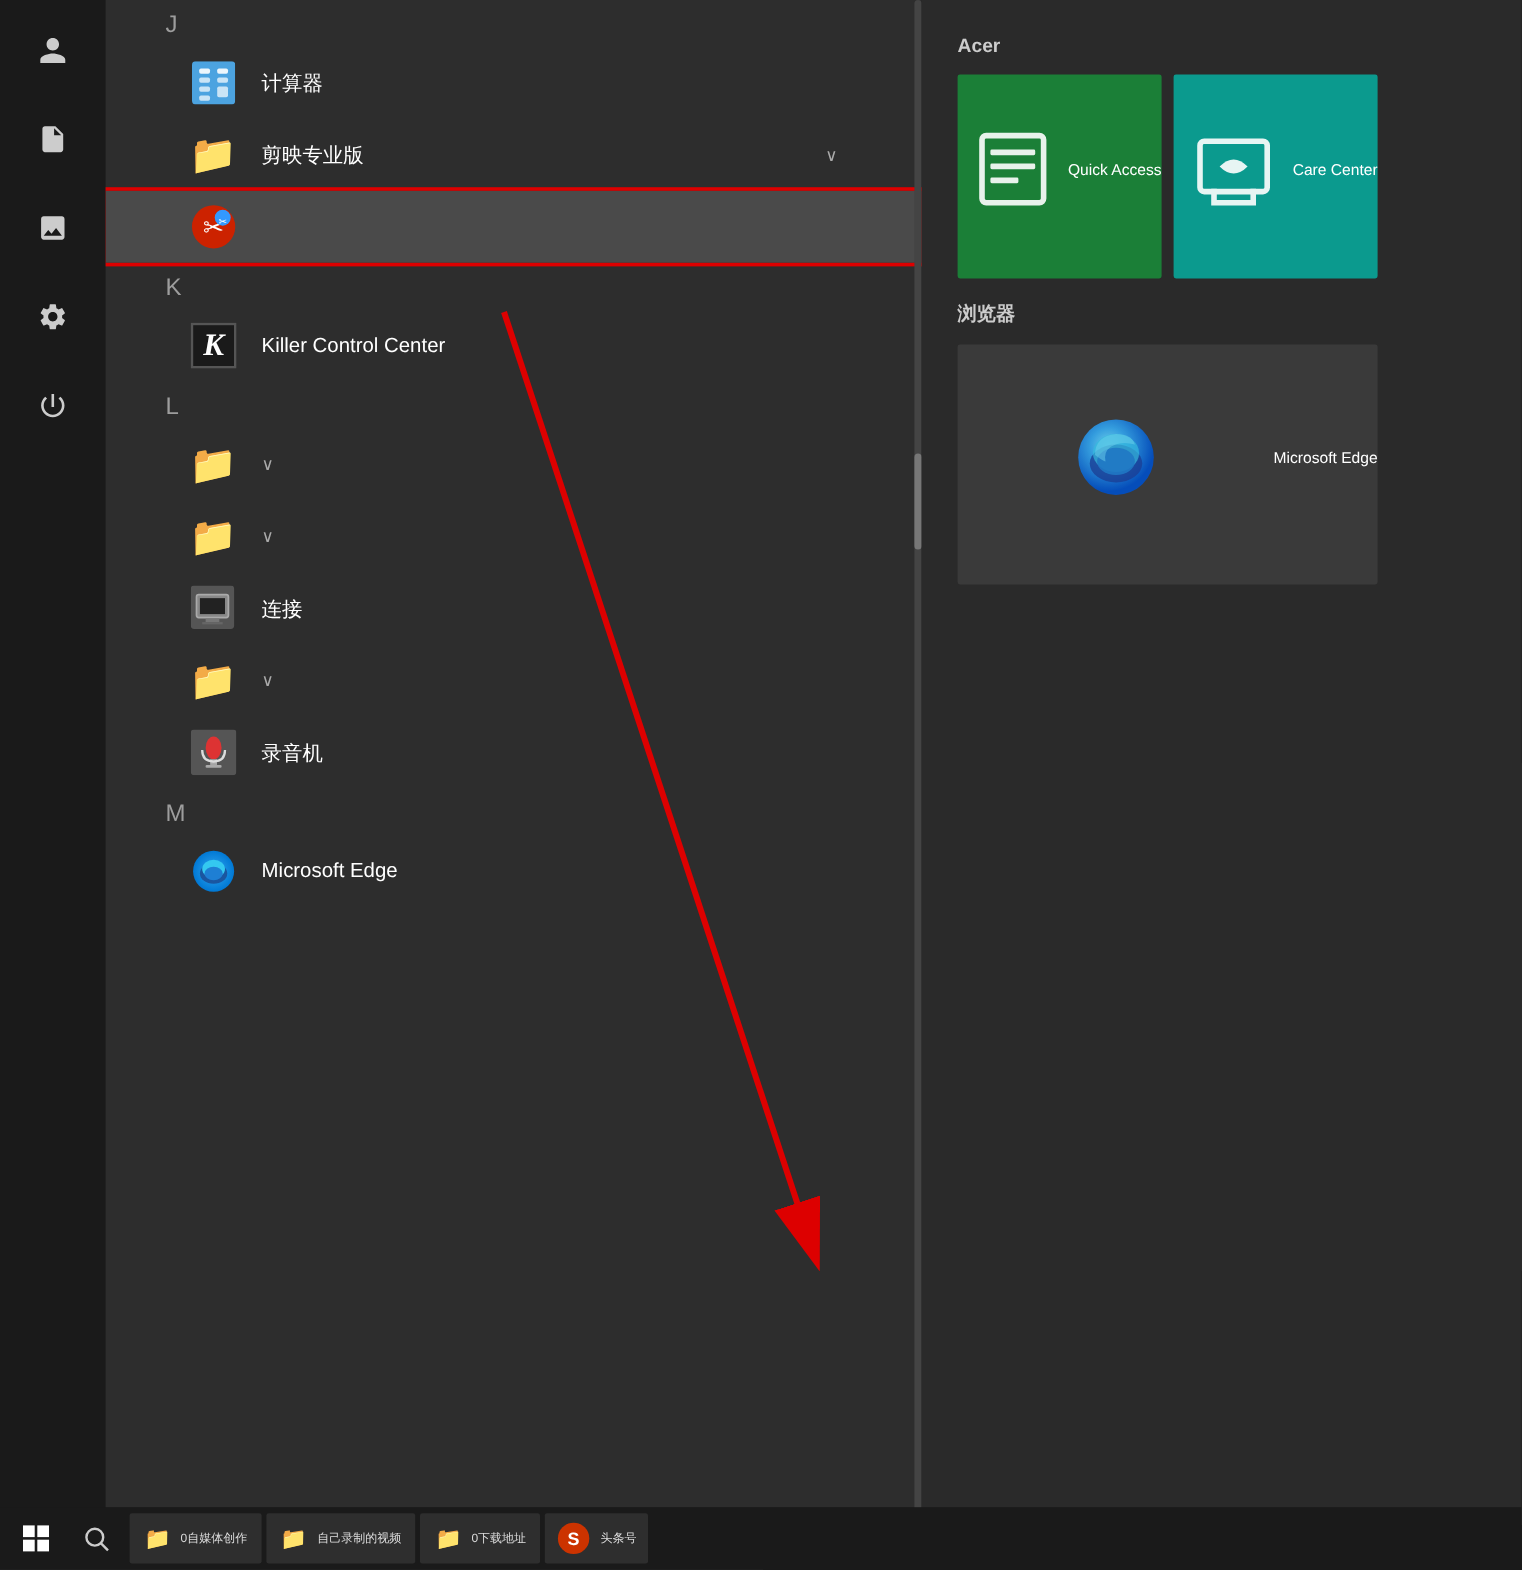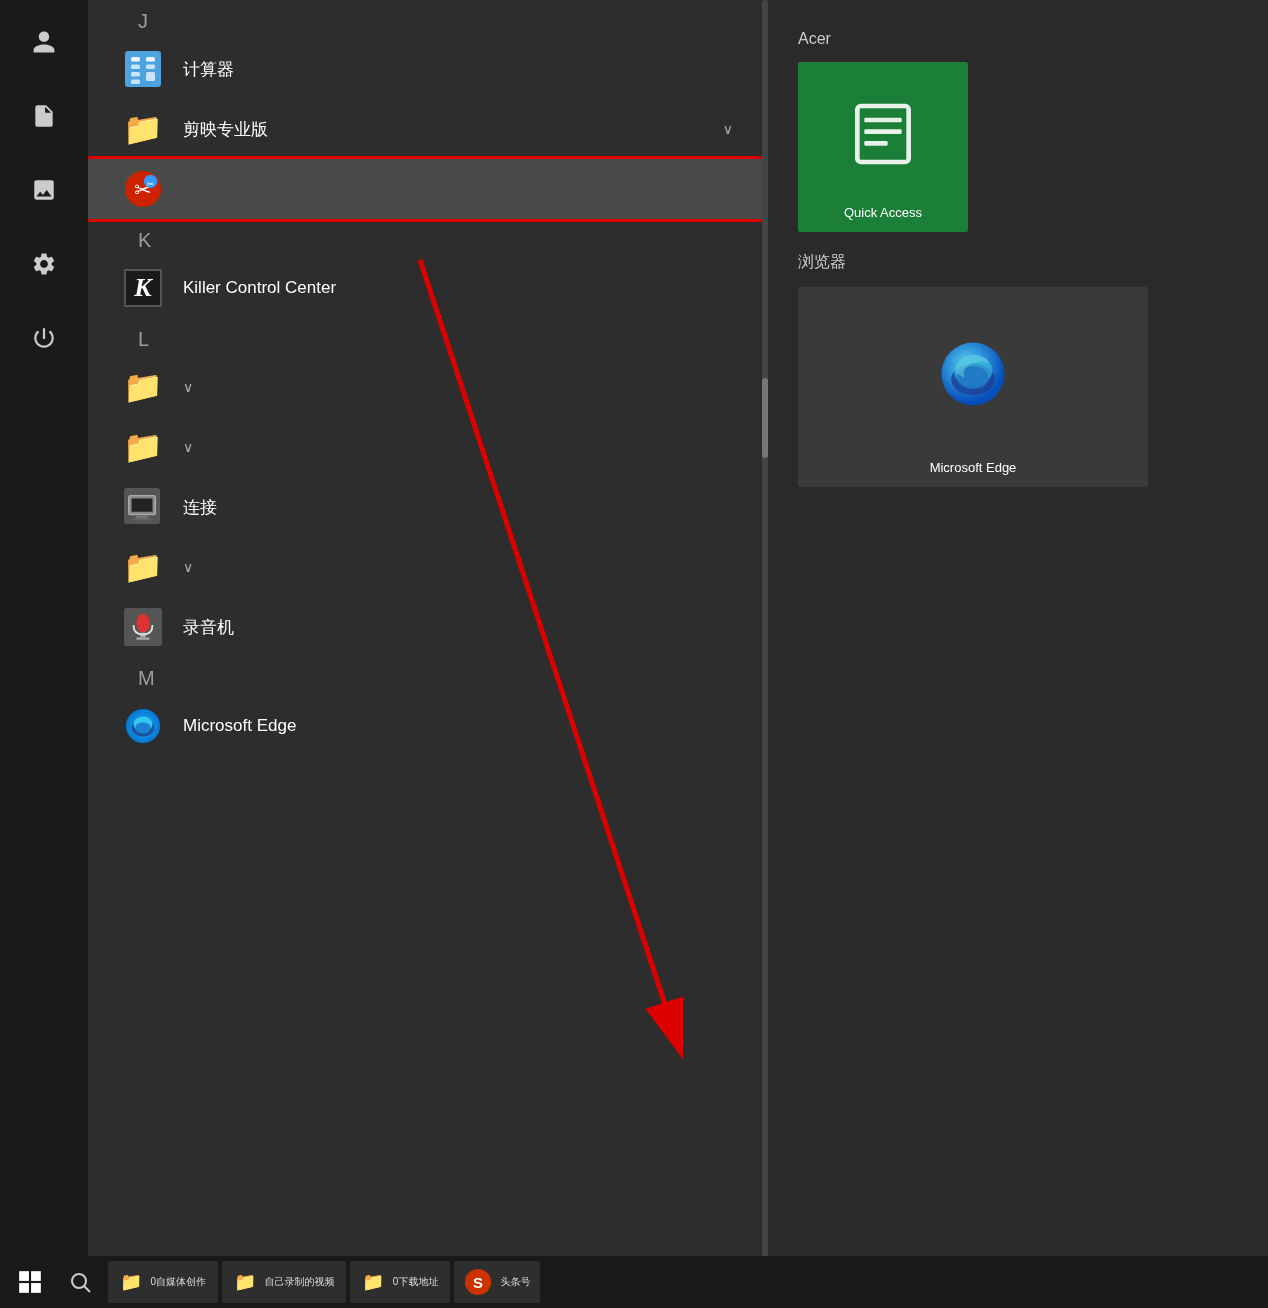--- a/index.html
+++ b/index.html
@@ -60,21 +60,21 @@
     .section-letter {
       color: #9d9d9d;
       font-size: 20px;
       font-weight: 400;
       padding: 10px 50px 6px 50px;
     }
 
     .app-item {
       display: flex;
       align-items: center;
-      padding: 10px 35px;
+      padding: 10px 70px;
       cursor: pointer;
       gap: 20px;
       position: relative;
     }
 
     .app-item.highlighted {
       background: #4a4a4a;
       outline: 3px solid #e00;
     }
 
@@ -109,32 +109,32 @@
       flex: 1;
       background: #2a2a2a;
       padding: 30px 30px;
       overflow: hidden;
     }
 
     .tiles-section-title {
       color: #ccc;
       font-size: 16px;
       margin-bottom: 14px;
-      font-weight: 400;
+      font-weight: 700;
     }
 
     .tiles-row {
       display: flex;
       gap: 10px;
       margin-bottom: 20px;
     }
 
     .tile {
       display: flex;
-      flex-direction: column;
+      flex-direction: row;
       align-items: center;
       justify-content: flex-end;
       padding-bottom: 12px;
       cursor: pointer;
       border-radius: 2px;
       position: relative;
       overflow: hidden;
     }
 
     .tile-label {
@@ -450,20 +450,30 @@
           <svg viewBox="0 0 60 60" width="65" height="65" fill="white">
             <rect x="8" y="6" width="44" height="48" rx="3" fill="none" stroke="white" stroke-width="4"></rect>
             <rect x="14" y="16" width="32" height="4" rx="1" fill="white"></rect>
             <rect x="14" y="26" width="32" height="4" rx="1" fill="white"></rect>
             <rect x="14" y="36" width="20" height="4" rx="1" fill="white"></rect>
           </svg>
         </div>
         <span class="tile-label">Quick Access</span>
       </div>
 
+      <div class="tile tile-teal">
+        <div class="tile-icon-area">
+          <svg viewBox="0 0 60 60" width="65" height="65" fill="white">
+            <rect x="6" y="10" width="48" height="36" rx="3" fill="none" stroke="white" stroke-width="4"></rect>
+            <path d="M20 28 Q30 18 40 28 Q30 38 20 28Z" fill="white"></path>
+            <polyline points="16,44 16,54 44,54 44,44" stroke="white" stroke-width="4" fill="none"></polyline>
+          </svg>
+        </div>
+        <span class="tile-label">Care Center</span>
+      </div>
     </div>
 
     <div class="tiles-section-title">浏览器</div>
     <div class="tiles-row">
 
       <div class="tile tile-dark" style="width:350px; height:200px;">
         <div class="tile-icon-area">
           <svg viewBox="0 0 80 80" width="80" height="80">
             <defs>
               <radialGradient id="eg2" cx="40%" cy="35%" r="60%">

